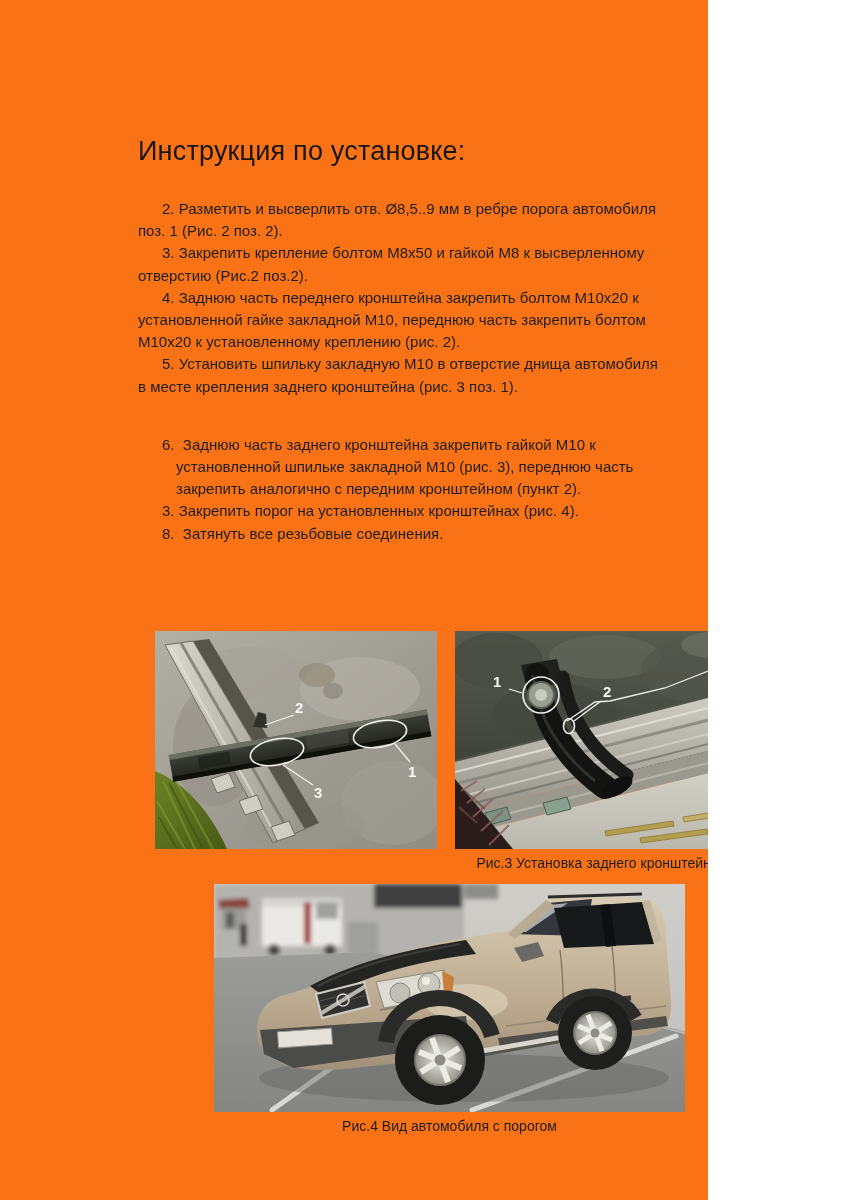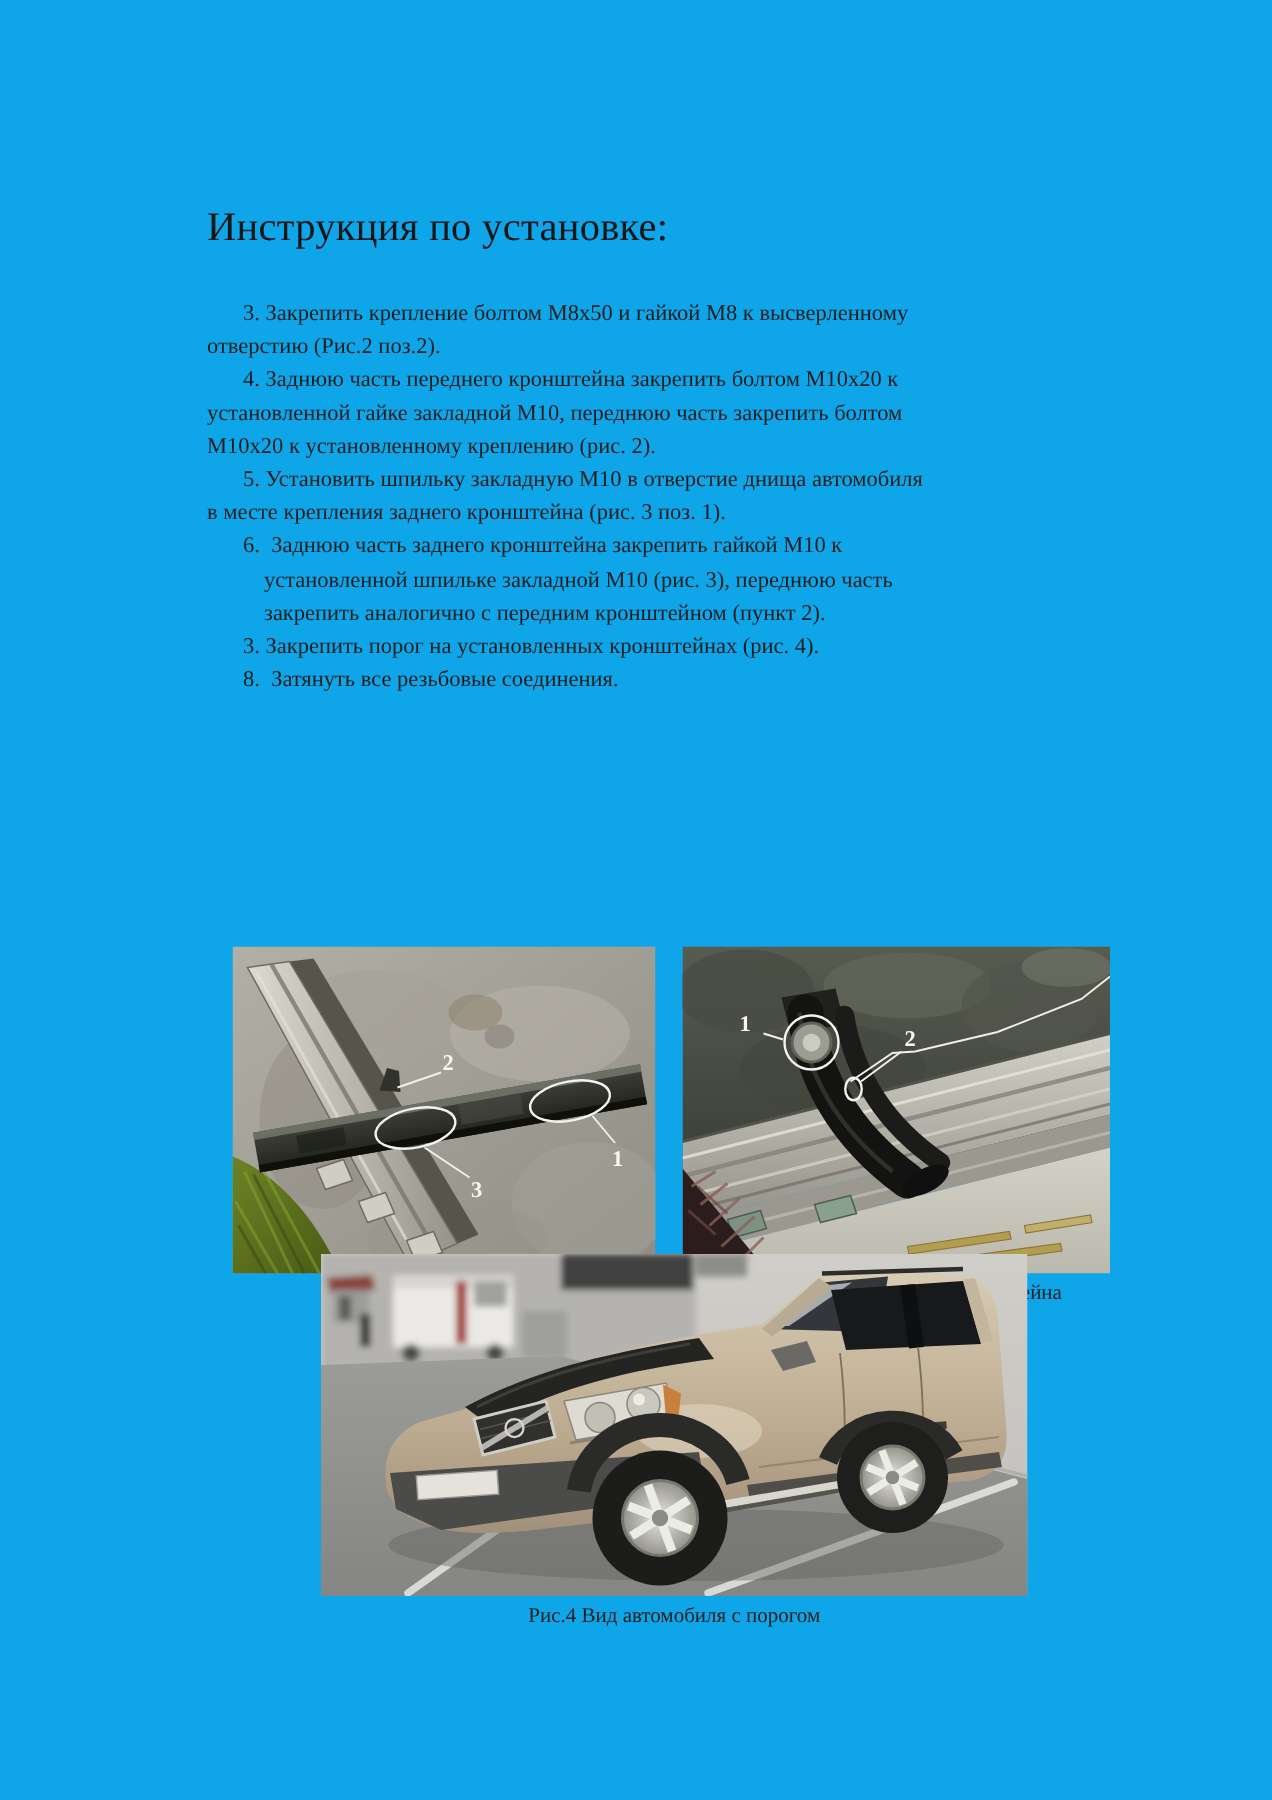--- a/index.html
+++ b/index.html
@@ -1,46 +1,48 @@
 <!DOCTYPE html>
 <html><head>
 <meta charset="utf-8">
 <style>
   html,body{margin:0;padding:0;background:#ffffff;}
   .page{
-    position:relative;width:848px;height:1200px;background:#0ea5e9;overflow:hidden;
-    font-family:Liberation Serif, serif;color:#1c1c1c;
+    position:relative;width:708px;height:1200px;background:#f97316;overflow:hidden;
+    font-family:Liberation Sans, sans-serif;color:#1c1c1c;
   }
   .title{
     position:absolute;left:138px;top:134px;width:620px;
     font-size:27px;line-height:34px;font-weight:500;color:#161616;letter-spacing:0.2px;
   }
   .instructions{
     position:absolute;left:138px;top:198px;width:612px;
     font-size:15px;line-height:22.2px;color:#1e1e1e;
   }
   .ins-item{white-space:pre-wrap;margin:0;text-indent:24px;}
-  .ins-item.hang{padding-left:38px;text-indent:-14px;}
+  .ins-item.hang{padding-left:38px;text-indent:-14px;margin-top:36px;}
   .figure{position:absolute;}
   .figure svg{display:block;}
   .caption{
     margin-top:5px;text-align:center;font-size:14px;color:#1e1e1e;line-height:18px;
   }
   .co{font-size:15px;font-weight:bold;fill:#f6f6f2;}
   .co-line{stroke:#efefeb;stroke-width:1.3;fill:none;}
   .co-ell{stroke:#f2f2ee;stroke-width:1.6;fill:none;}
 </style>
 </head>
 <body>
 
 <div class="page">
 
   <div class="title">Инструкция по установке:</div>
 
   <div class="instructions">
+    <p class="ins-item">2. Разметить и высверлить отв. Ø8,5..9 мм в ребре порога автомобиля
+поз. 1 (Рис. 2 поз. 2).</p>
     <p class="ins-item">3. Закрепить крепление болтом М8х50 и гайкой М8 к высверленному
 отверстию (Рис.2 поз.2).</p>
     <p class="ins-item">4. Заднюю часть переднего кронштейна закрепить болтом М10х20 к
 установленной гайке закладной М10, переднюю часть закрепить болтом
 М10х20 к установленному креплению (рис. 2).</p>
     <p class="ins-item">5. Установить шпильку закладную М10 в отверстие днища автомобиля
 в месте крепления заднего кронштейна (рис. 3 поз. 1).</p>
     <p class="ins-item hang">6.  Заднюю часть заднего кронштейна закрепить гайкой М10 к
 установленной шпильке закладной М10 (рис. 3), переднюю часть
 закрепить аналогично с передним кронштейном (пункт 2).</p>
@@ -179,21 +181,21 @@
         <polyline class="co-line" points="54,58 67,62"></polyline>
         <polyline class="co-line" points="146,70 119,90"></polyline>
         <polyline class="co-line" points="112,90 140,71 155,70 210,57 266,35 285,20"></polyline>
         <text class="co" x="38" y="56">1</text>
         <text class="co" x="148" y="66">2</text>
       </g>
     </svg>
     <div class="caption">Рис.3 Установка заднего кронштейна</div>
   </div>
 
-  <div class="figure" style="left:214px;top:836px;width:471px;">
+  <div class="figure" style="left:214px;top:884px;width:471px;">
     <svg width="471" height="228" viewBox="0 0 471 228">
       <defs>
         <linearGradient id="wall4" x1="0" y1="0" x2="0" y2="1">
           <stop offset="0" stop-color="#cfcec9"></stop>
             <stop offset="1" stop-color="#bfbeba"></stop>
         </linearGradient>
         <linearGradient id="pave4" x1="0" y1="0" x2="0" y2="1">
           <stop offset="0" stop-color="#9c9c99"></stop>
             <stop offset="1" stop-color="#858583"></stop>
         </linearGradient>

